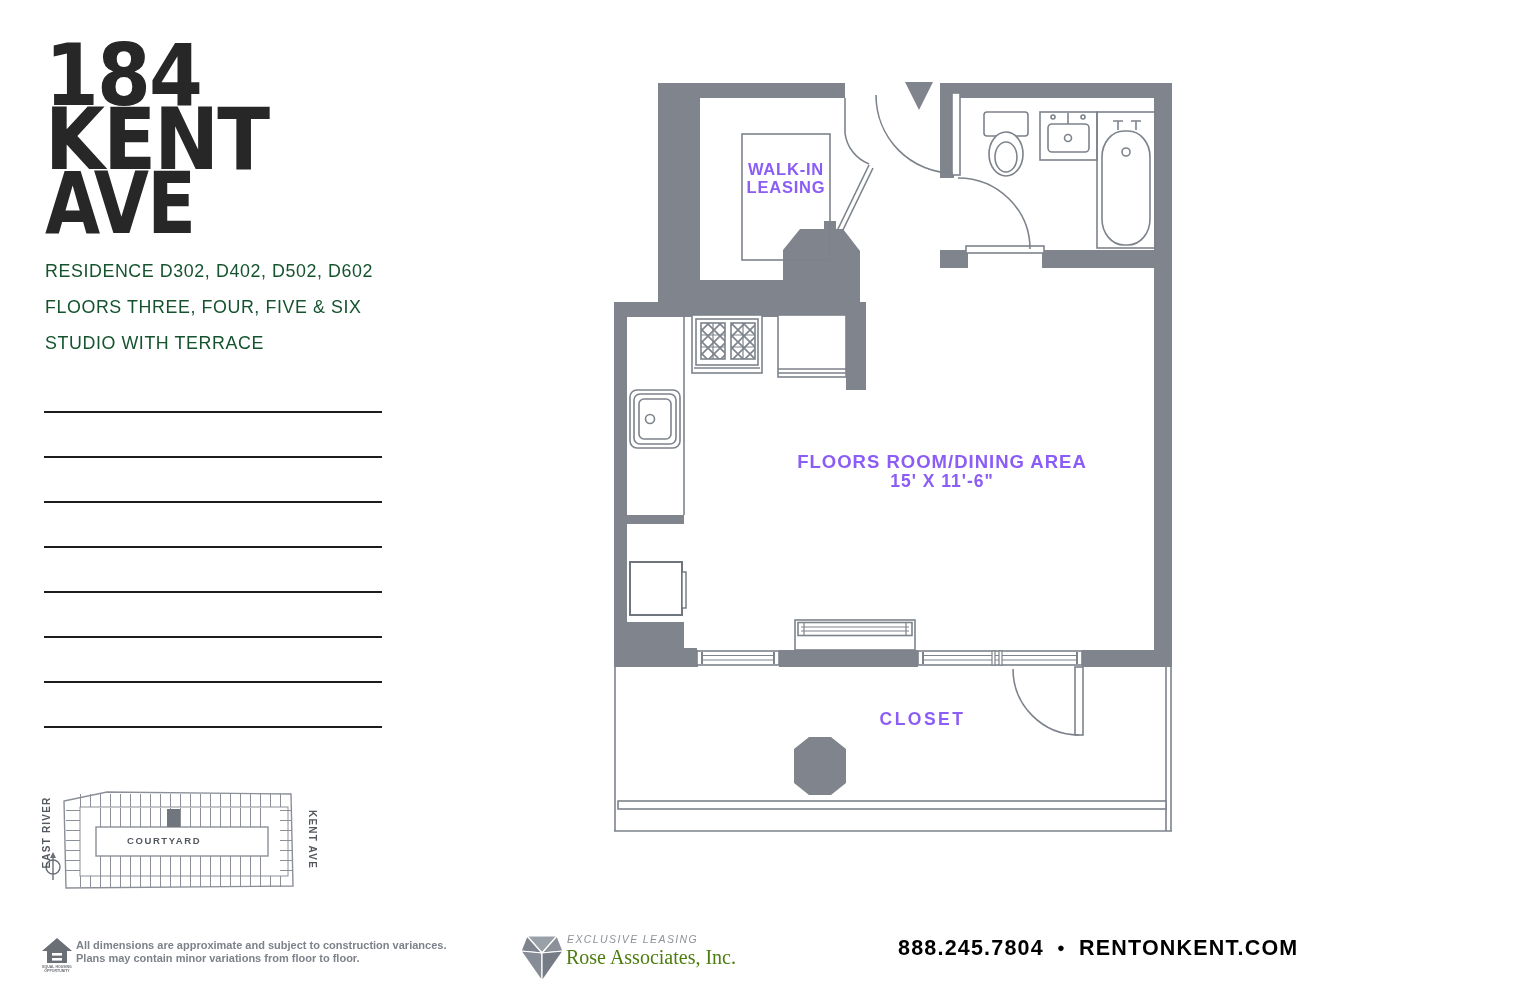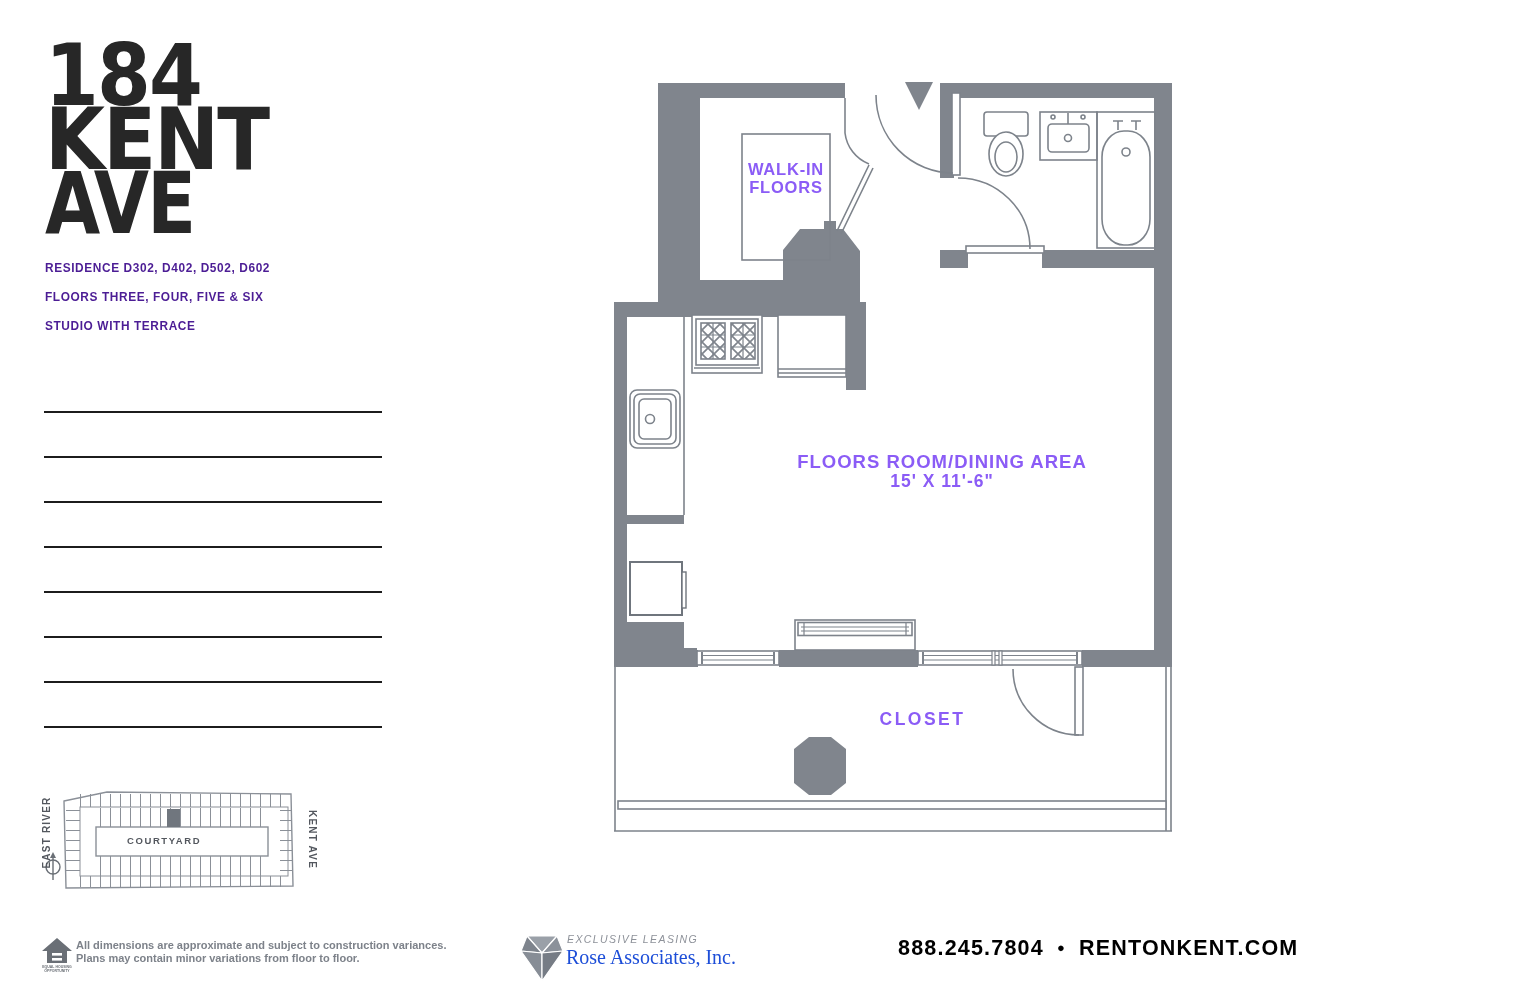--- a/index.html
+++ b/index.html
@@ -6,22 +6,22 @@
   .page{position:relative;width:1536px;height:994px;background:#fff;overflow:hidden;
         font-family:"Liberation Sans",sans-serif;padding-left:24px;}
   
   .logo-line{position:absolute;left:45px;color:#272727;font-family:"DejaVu Sans",sans-serif;
              font-weight:bold;font-size:86px;line-height:64px;height:64px;white-space:nowrap;
              transform-origin:0 50%;letter-spacing:-2px;}
   .logo-1{top:43px;transform:scaleX(0.90);}
   .logo-2{top:107px;transform:scaleX(0.90);}
   .logo-3{top:171px;transform:scaleX(0.83);}
   
-  .subtitle{position:absolute;left:45px;top:261px;color:#4c1d95;font-weight:bold;
-            font-size:12px;letter-spacing:0.6px;}
+  .subtitle{position:absolute;left:45px;top:261px;color:#14532d;font-weight:normal;
+            font-size:18px;letter-spacing:0.6px;}
   .subtitle div{margin-bottom:15px;white-space:nowrap;transform:scaleX(0.99);transform-origin:0 0;}
   
   .note-line{position:absolute;left:44px;width:338px;height:2px;background:#1c1c1c;}
   
   .plan-label{position:absolute;color:#8b5cf6;font-weight:bold;text-align:center;white-space:nowrap;}
   .wic{left:716px;top:160px;width:140px;font-size:16.5px;line-height:18px;letter-spacing:0.8px;}
   .living1{left:790px;top:451px;width:304px;font-size:18.5px;letter-spacing:1px;}
   .living2{left:790px;top:471px;width:304px;font-size:17.5px;letter-spacing:1px;}
   .terrace{left:850px;top:709px;width:145px;font-size:17.5px;letter-spacing:2.5px;}
   
@@ -31,21 +31,21 @@
           color:#53575e;text-align:center;}
   .street-left{left:6px;top:827px;transform:rotate(-90deg);}
   .street-right{left:272px;top:834px;transform:rotate(90deg);}
   
   .disclaimer{position:absolute;left:76px;top:939px;color:#7d828a;font-weight:bold;
               font-size:11px;line-height:13px;white-space:nowrap;}
   .eh-text{position:absolute;left:42px;top:965px;color:#6a6f76;font-weight:bold;
            font-size:3.5px;line-height:4px;width:30px;text-align:center;}
   .leasing-label{position:absolute;left:567px;top:933px;color:#8d9199;font-size:10.5px;
                  letter-spacing:1.4px;font-style:italic;}
-  .leasing-company{position:absolute;left:566px;top:946px;color:#1d4ed8;font-size:20px;
+  .leasing-company{position:absolute;left:566px;top:946px;color:#4d7c0f;font-size:20px;
                    font-family:"Liberation Serif",serif;}
   .contact{position:absolute;left:898px;top:936px;color:#000000;font-weight:bold;
            font-size:21.5px;letter-spacing:1.2px;white-space:nowrap;}
   .contact .dot{font-size:13px;vertical-align:3px;margin:0 13px;}
   svg{position:absolute;left:0;top:0;}
 </style>
 </head>
 <body>
 
 <div class="page">
@@ -237,21 +237,21 @@
     <div class="note-line" style="top:501px"></div>
     <div class="note-line" style="top:546px"></div>
     <div class="note-line" style="top:591px"></div>
     <div class="note-line" style="top:636px"></div>
     <div class="note-line" style="top:681px"></div>
     <div class="note-line" style="top:726px"></div>
   </div>
 
   <div class="plan-label wic">
     <div>WALK-IN</div>
-    <div>FLOORS</div>
+    <div>LEASING</div>
   </div>
   <div class="plan-label living1">FLOORS ROOM/DINING AREA</div>
   <div class="plan-label living2">15' X 11'-6"</div>
   <div class="plan-label terrace">CLOSET</div>
 
   <div class="courtyard">COURTYARD</div>
   <div class="street street-left">EAST RIVER</div>
   <div class="street street-right">KENT AVE</div>
 
   <div class="disclaimer">

